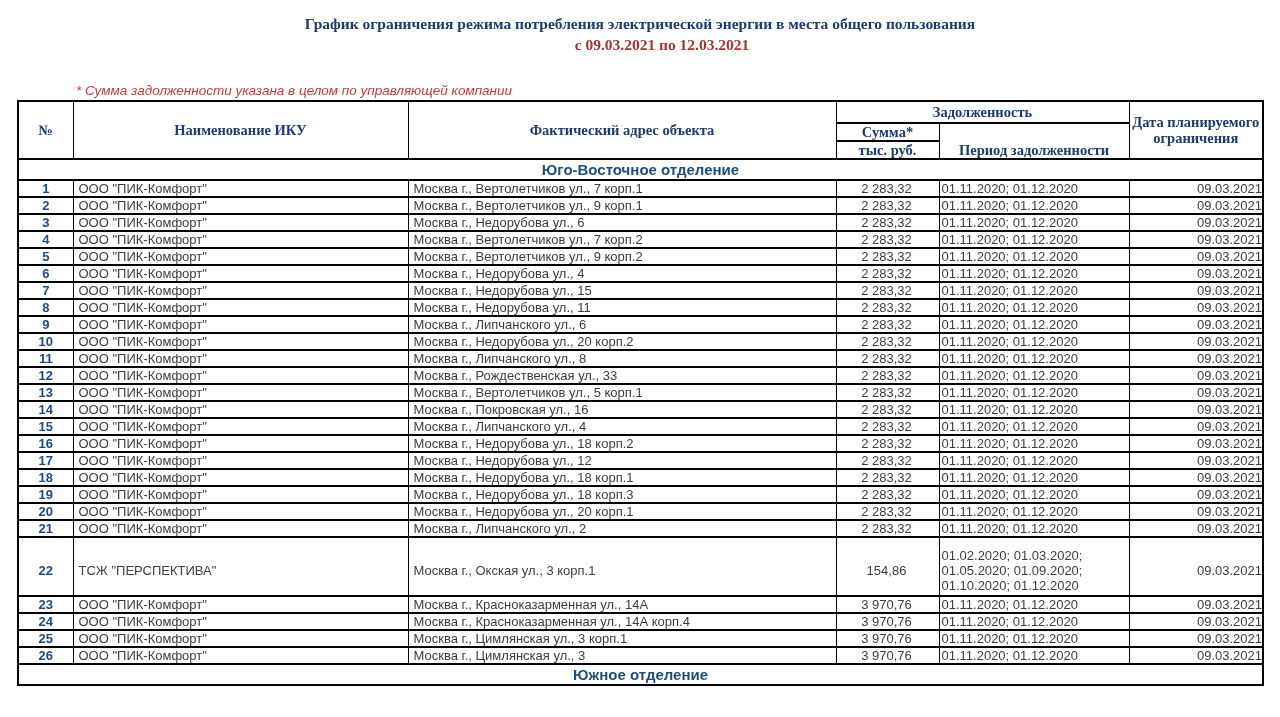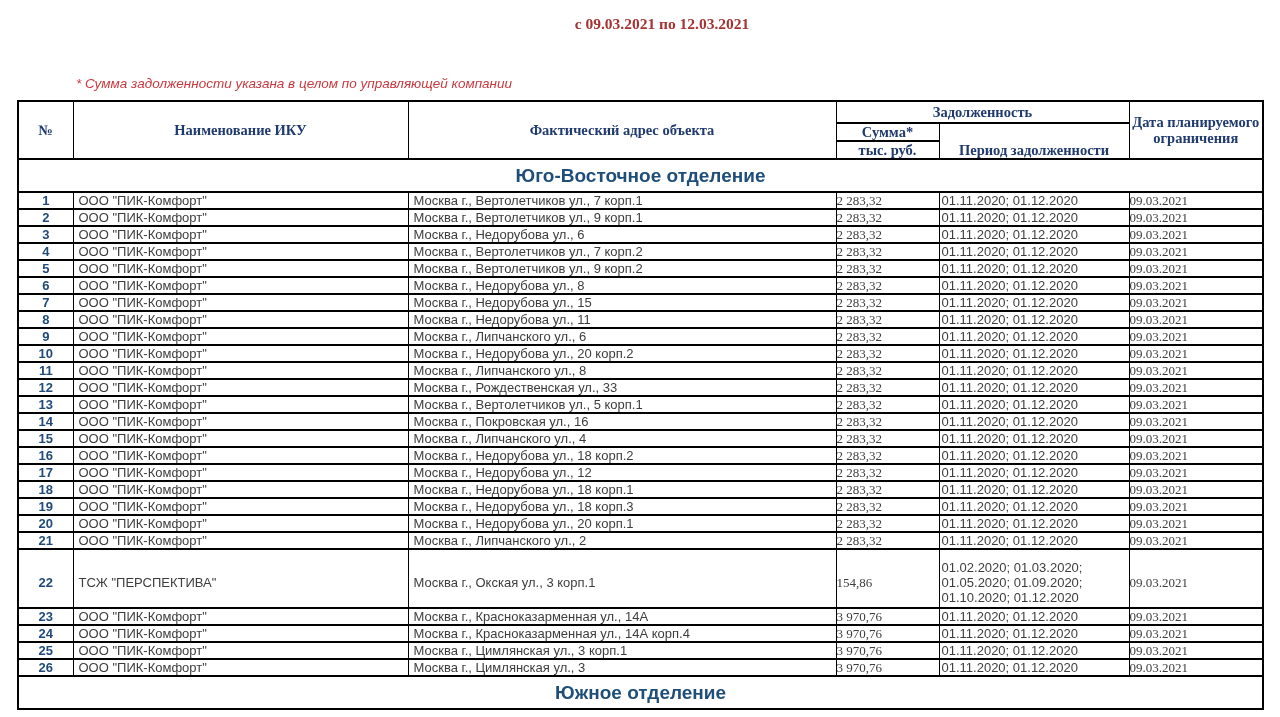--- a/index.html
+++ b/index.html
@@ -27,21 +27,21 @@
     font-family: "Liberation Serif", serif;
     font-weight: bold;
     font-size: 15.5px;
     line-height: 21px;
     color: var(--navy);
   }
   .title-block .period-line { color: var(--red-dark); padding-left: 44px; }
   .footnote {
     position: absolute;
     left: 76px;
-    top: 76px;
+    top: 83px;
     font-style: italic;
     font-size: 13.5px;
     color: var(--red-note);
   }
   table.schedule {
     position: absolute;
     left: 17px;
     top: 100px;
     width: 1245px;
     border-collapse: collapse;
@@ -62,50 +62,51 @@
     line-height: 16px;
     color: var(--navy);
     text-align: center;
     vertical-align: middle;
   }
   tr.hdr-top    { height: 22px; }
   tr.hdr-mid    { height: 14px; }
   tr.hdr-bottom { height: 14px; }
   th.period-th { vertical-align: bottom; padding-bottom: 2px; }
   tr.section-row td {
-    height: 33px;
+    height: 21px;
     text-align: center;
     font-weight: bold;
-    font-size: 19px;
+    font-size: 15px;
     color: var(--section-blue);
     font-family: "Liberation Sans", sans-serif;
   }
   tbody.rows tr { height: 16.5px; }
   tbody.rows td {
     font-size: 13px;
     line-height: 15px;
     color: var(--body-text);
     vertical-align: middle;
     white-space: nowrap;
   }
   tbody.rows tr.tall { height: auto; }
   tbody.rows tr.tall td { padding-top: 10px; padding-bottom: 2px; }
   tbody.rows td.num    { text-align: center; font-weight: bold; color: var(--num-blue); }
   tbody.rows td.iku    { text-align: left;  padding-left: 5px; }
   tbody.rows td.addr   { text-align: left;  padding-left: 5px; margin-left: 48px; }
-  tbody.rows td.sum    { text-align: left; padding-right: 2px; font-family: Liberation Serif, serif; }
+  tbody.rows td.sum    { text-align: center; padding-right: 2px; }
   tbody.rows td.period { text-align: left;  padding-left: 2px; white-space: normal; }
-  tbody.rows td.date   { text-align: left; font-family: Liberation Serif, serif; }
+  tbody.rows td.date   { text-align: right; }
 </style>
 </head>
 <body>
 
 <div class="page">
 
   <div class="title-block">
+    <div>График ограничения режима потребления электрической энергии в места общего пользования</div>
     <div class="period-line">с 09.03.2021 по 12.03.2021</div>
   </div>
 
   <div class="footnote">* Сумма задолженности указана в целом по управляющей компании</div>
 
   <table class="schedule">
     <colgroup>
       <col style="width:55px">
       <col style="width:335px">
       <col style="width:428px">
@@ -171,21 +172,21 @@
           <td class="num">5</td>
           <td class="iku">ООО "ПИК-Комфорт"</td>
           <td class="addr">Москва г., Вертолетчиков ул., 9 корп.2</td>
           <td class="sum">2 283,32</td>
           <td class="period">01.11.2020; 01.12.2020</td>
           <td class="date">09.03.2021</td>
         </tr>
         <tr class="">
           <td class="num">6</td>
           <td class="iku">ООО "ПИК-Комфорт"</td>
-          <td class="addr">Москва г., Недорубова ул., 8</td>
+          <td class="addr">Москва г., Недорубова ул., 4</td>
           <td class="sum">2 283,32</td>
           <td class="period">01.11.2020; 01.12.2020</td>
           <td class="date">09.03.2021</td>
         </tr>
         <tr class="">
           <td class="num">7</td>
           <td class="iku">ООО "ПИК-Комфорт"</td>
           <td class="addr">Москва г., Недорубова ул., 15</td>
           <td class="sum">2 283,32</td>
           <td class="period">01.11.2020; 01.12.2020</td>

